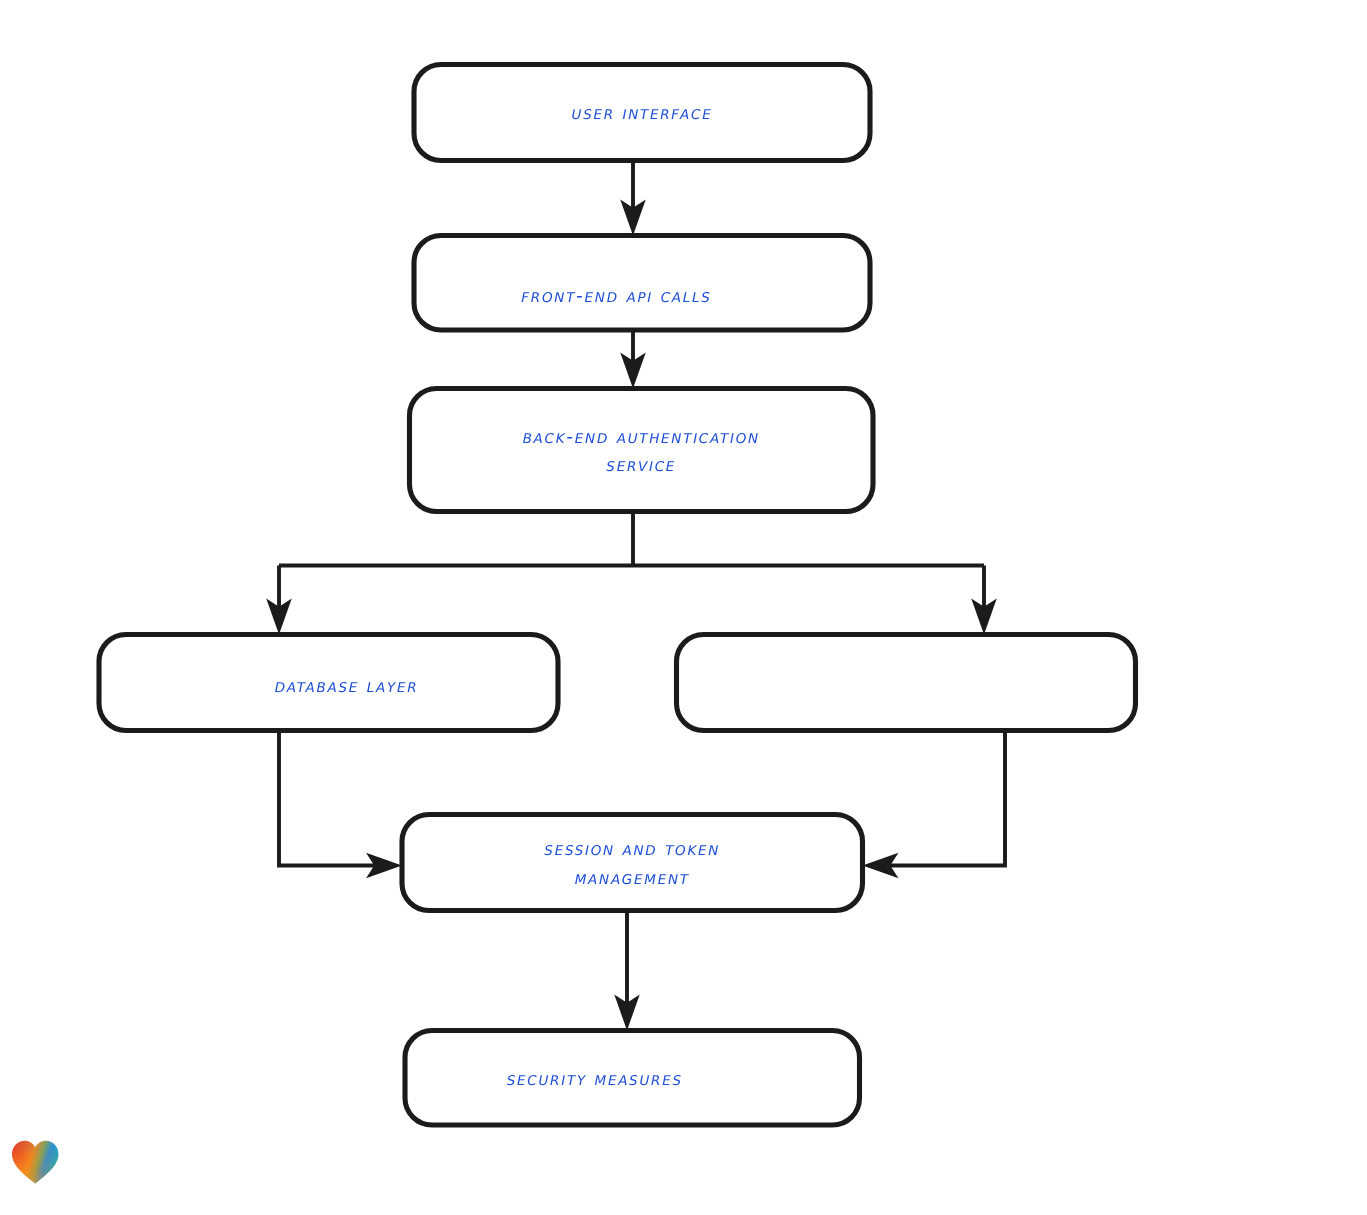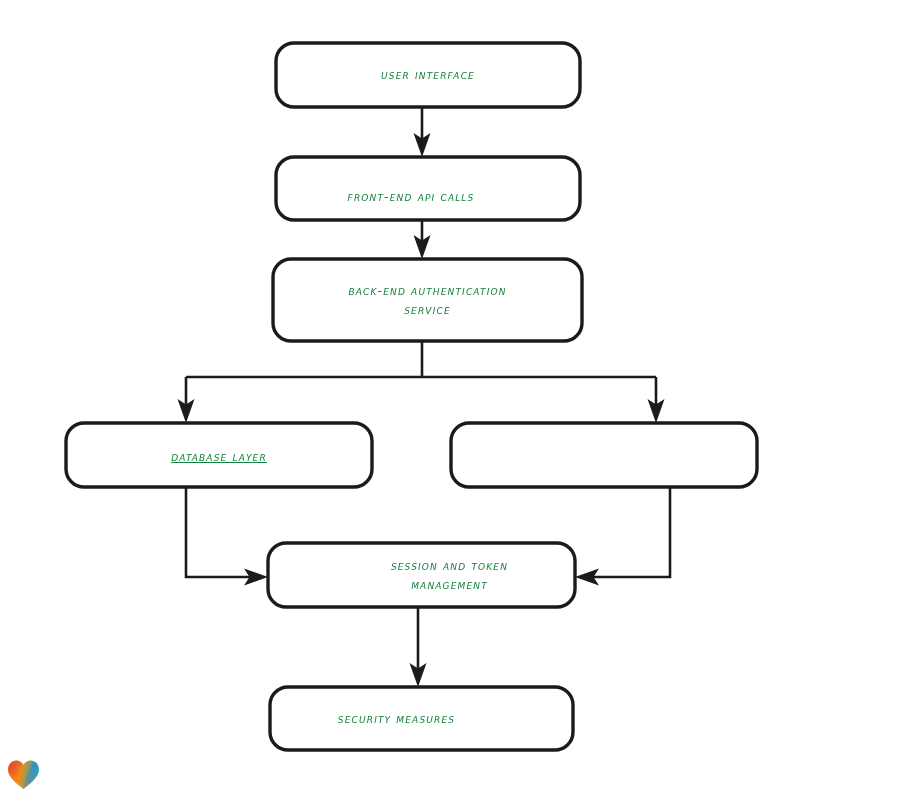--- a/index.html
+++ b/index.html
@@ -48,21 +48,21 @@
   .node-label {
     position: absolute;
     display: flex;
     align-items: center;
     justify-content: center;
     text-align: center;
     font-family: "DejaVu Sans", sans-serif;
     font-size: 12.5px;
     font-style: italic;
     letter-spacing: 1.15px;
-    color: #15803d;
+    color: #1d4ed8;
     line-height: 1.55;
     font-variant: small-caps;
     font-weight: 500;
     text-transform: lowercase;
     pointer-events: none;
     white-space: pre-line;
   }
   .heart-wrap {
     position: absolute;
     left: 7px;
@@ -127,24 +127,24 @@
     <rect class="node-box" x="270" y="687" width="303" height="63" rx="18" ry="18"></rect>
   </svg>
 
   <div class="node-label" style="left:276px; top:43px;  width:304px; height:64px;">User Interface</div>
 
   <div class="node-label" style="left:259px; top:157px; width:304px; height:80px;">Front-end API Calls</div>
 
   <div class="node-label" style="left:273px; top:259px; width:309px; height:82px;">Back-end Authentication
 Service</div>
 
-  <div class="node-label" style="left:66px;  top:423px; width:306px; height:68px;text-decoration:underline;">Database Layer</div>
+  <div class="node-label" style="left:78px;  top:423px; width:306px; height:68px;">Database Layer</div>
 
 
-  <div class="node-label" style="left:268px; top:543px; width:307px; height:64px;margin-left:28px;">Session and Token
+  <div class="node-label" style="left:268px; top:543px; width:307px; height:64px;">Session and Token
 Management</div>
 
   <div class="node-label" style="left:270px; top:687px; width:253px; height:63px;">Security Measures</div>
 
   <div class="heart-wrap">
     <svg viewBox="0 0 32 30" width="33" height="31">
       <defs>
         <linearGradient id="heartGrad" x1="0" y1="0.25" x2="1" y2="0.6">
           <stop offset="0%" stop-color="#e8342a"></stop>
           <stop offset="22%" stop-color="#ef5a22"></stop>

